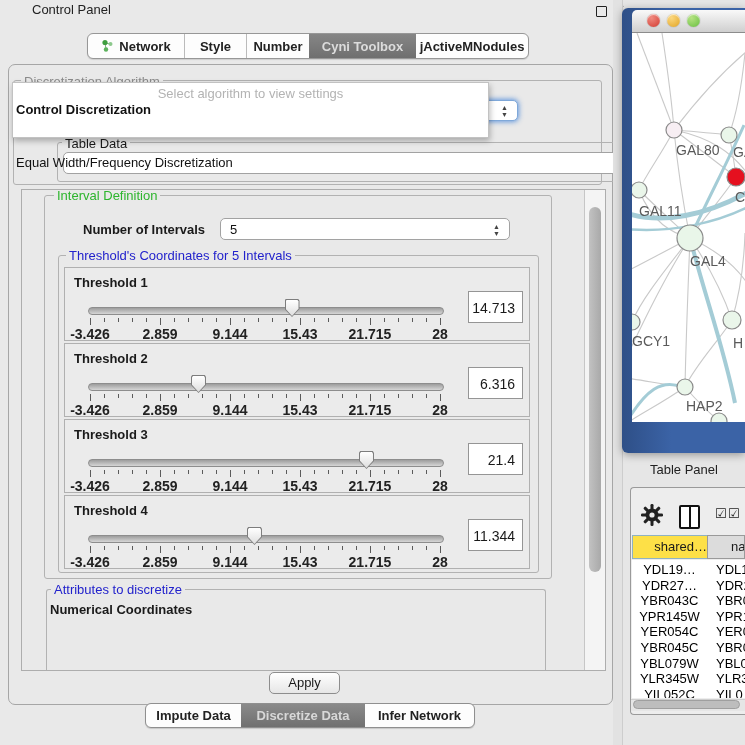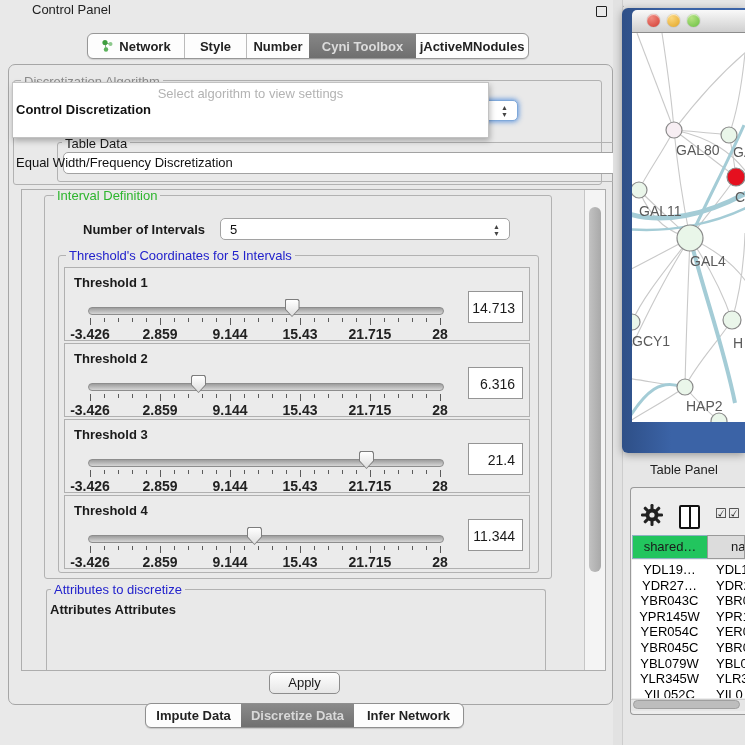--- a/index.html
+++ b/index.html
@@ -73,21 +73,21 @@
   #light-green{left:55px;background:radial-gradient(circle at 35% 30%,#b6e383,#67bf3f);}
   #net-canvas{position:absolute;left:10px;top:25px;width:113px;height:389px;background:#fff;overflow:hidden;}
   
   #tp-title{left:650px;top:462px;font-size:13px;color:#222;}
   #table-panel{left:630px;top:487px;width:115px;height:226px;background:#ededed;border:1px solid #9a9a9a;border-right:none;border-radius:4px 0 0 4px;}
   #col-icon{left:679px;top:505px;width:17px;height:20px;border:2px solid #111;border-radius:2px;background:#fff;}
   #col-icon span{position:absolute;left:50%;top:0;width:2px;height:100%;margin-left:-1px;background:#111;display:block;}
   .chk{position:absolute;top:506px;font-size:13px;color:#222;}
   .hcell{position:absolute;top:535px;height:24px;box-sizing:border-box;border:1px solid #9a9a9a;
          font-size:13px;text-align:center;line-height:22px;overflow:hidden;}
-  #hcell-shared{left:632px;width:76px;background:#22c55e;border-color:#8fb2c2;}
+  #hcell-shared{left:632px;width:76px;background:#fde047;border-color:#8fb2c2;text-align:right;}
   #hcell-name{left:707px;width:38px;background:#dcdcdc;}
   #hcell-name span{position:absolute;left:23px;top:0;}
   #rows-bg{left:632px;top:560px;width:113px;height:138px;background:#fff;}
   #tbl-rows{left:632px;top:562px;width:113px;height:136px;overflow:hidden;}
   .trow{position:relative;height:15.6px;font-size:13px;color:#000;}
   .tcell1{position:absolute;left:0;top:0;width:75px;text-align:center;}
   .tcell2{position:absolute;left:84px;top:0;white-space:nowrap;}
   #hscroll-track{left:631px;top:699px;width:114px;height:11px;background:#e6e6e6;border-top:1px solid #cfcfcf;}
   #hscroll-thumb{left:633px;top:700px;width:107px;height:9px;background:#bdbdbd;border:1px solid #9f9f9f;border-radius:5px;box-sizing:border-box;}
   svg text{font-family:"Liberation Sans","DejaVu Sans",sans-serif;}
@@ -315,34 +315,34 @@
                   <div class="thumb-f"></div>
                 </div>
                 <div class="vbox">11.344</div>
               </div>
             </div>
         </div>
       </div>
 
       <div class="groupbox" style="left:24px;top:399px;width:498px;height:90px;border-bottom:none;">
         <span class="grouptitle blue" style="left:4px;top:-8px;">Attributes to discretize</span>
-        <span class="abs" style="left:3px;top:12px;font-weight:bold;">Attributes Attributes</span>
+        <span class="abs" style="left:3px;top:12px;font-weight:bold;">Numerical Coordinates</span>
       </div>
 
       <div class="vscroll-track" style="right:0;top:0;width:20px;height:480px;">
         <div class="vscroll-thumb" style="left:4px;top:17px;width:12px;height:365px;"></div>
       </div>
     </div>
 
     <div id="apply-btn" class="abs" style="left:260px;top:607px;">Apply</div>
   </div>
 
   <div id="bottom-tabs" class="abs">
       <div class="btab" style="width: 95px;">Impute Data</div>
-      <div class="btab sel" style="width: 113px;">Discretize Data</div>
+      <div class="btab sel" style="width: 124px;">Discretize Data</div>
       <div class="btab" style="width: 109px;">Infer Network</div>
     </div>
 </div>
 
 <div id="splitter" class="abs"></div>
 
 <div id="net-window" class="abs">
   <div id="net-titlebar">
     <span id="light-red" class="light"></span>
     <span id="light-yellow" class="light"></span>

